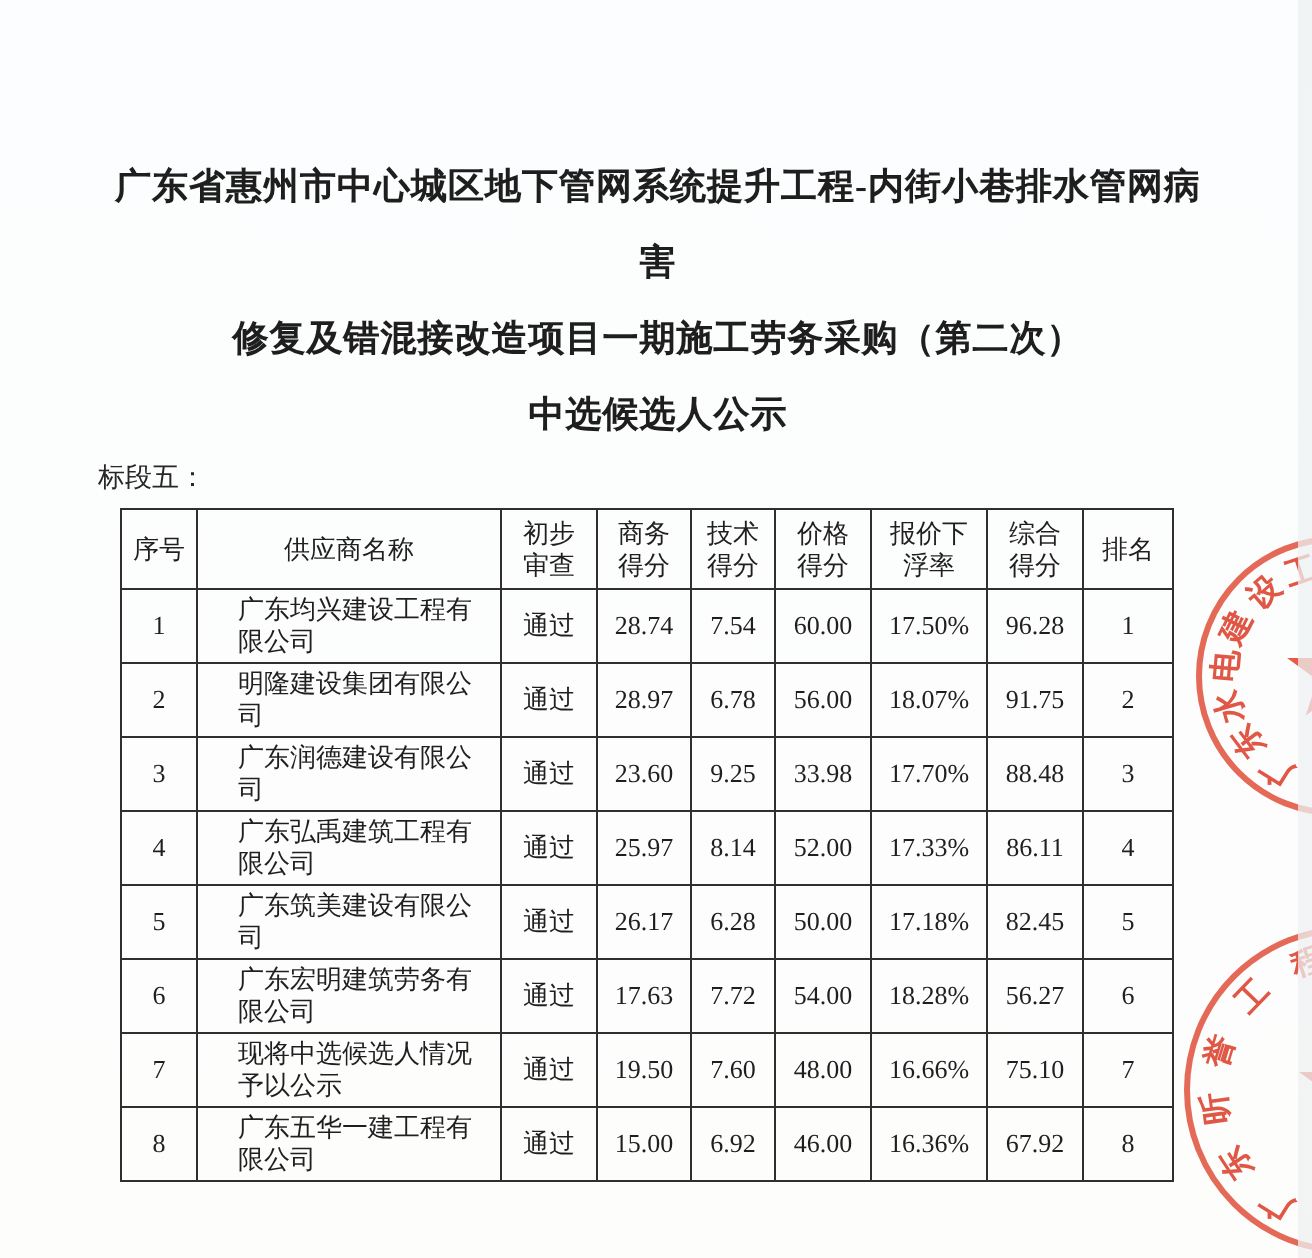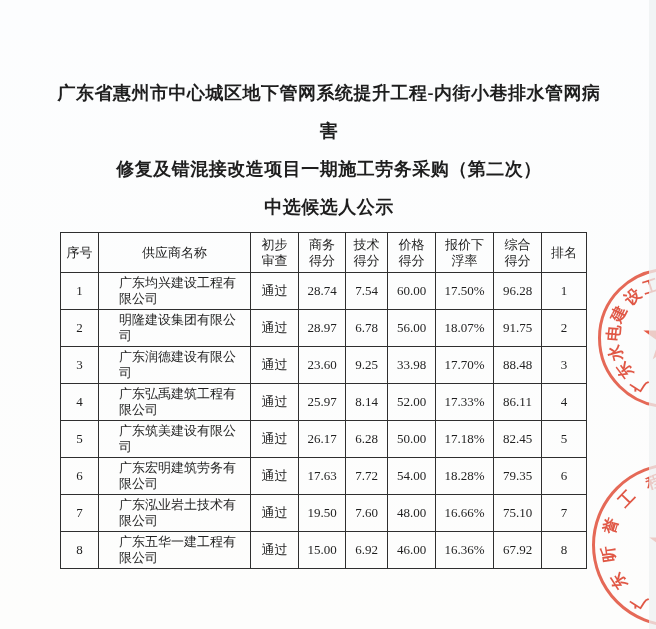--- a/index.html
+++ b/index.html
@@ -123,20 +123,21 @@
 <body>
 
 <div class="page">
 
   <div class="content">
     <div class="doc-title">广东省惠州市中心城区地下管网系统提升工程-内街小巷排水管网病害
 修复及错混接改造项目一期施工劳务采购（第二次）
 中选候选人公示</div>
 
 
+    <div class="section-label">标段五：</div>
 
     <table class="results">
       <colgroup>
         <col class="c-no">
           <col class="c-name">
           <col class="c-prelim">
         <col class="c-biz">
           <col class="c-tech">
           <col class="c-price">
         <col class="c-disc">
@@ -219,26 +220,26 @@
             <td>5</td>
           </tr>
           <tr>
             <td>6</td>
             <td class="name-cell">广东宏明建筑劳务有限公司</td>
             <td>通过</td>
             <td>17.63</td>
             <td>7.72</td>
             <td>54.00</td>
             <td>18.28%</td>
-            <td>79.35</td>
+            <td>56.27</td>
             <td>6</td>
           </tr>
           <tr>
             <td>7</td>
-            <td class="name-cell">广东泓业岩土技术有限公司</td>
+            <td class="name-cell">现将中选候选人情况予以公示</td>
             <td>通过</td>
             <td>19.50</td>
             <td>7.60</td>
             <td>48.00</td>
             <td>16.66%</td>
             <td>75.10</td>
             <td>7</td>
           </tr>
           <tr>
             <td>8</td>

